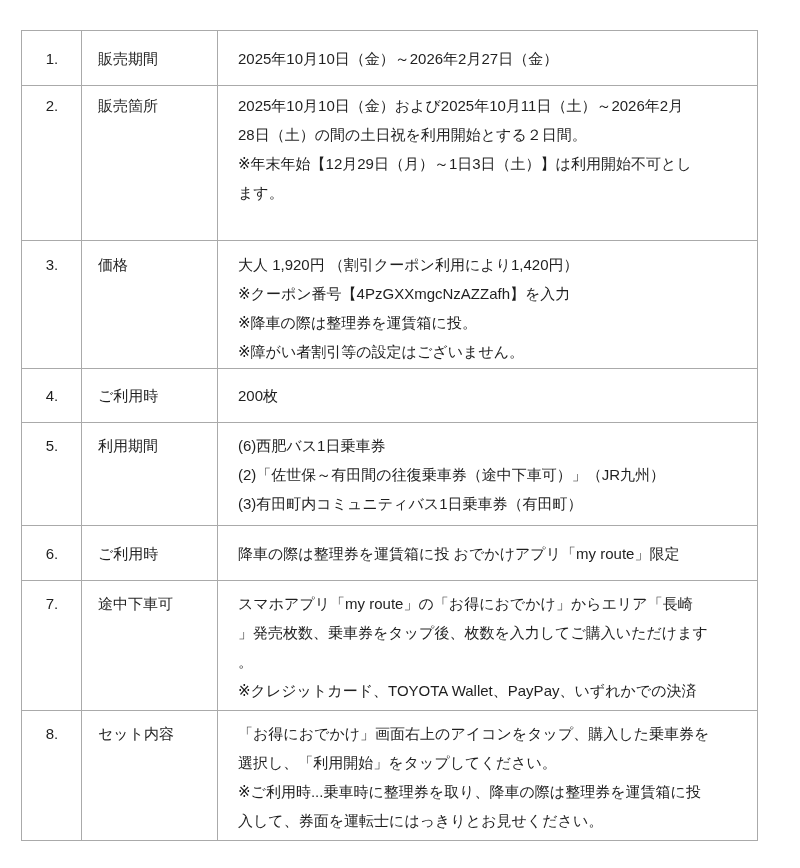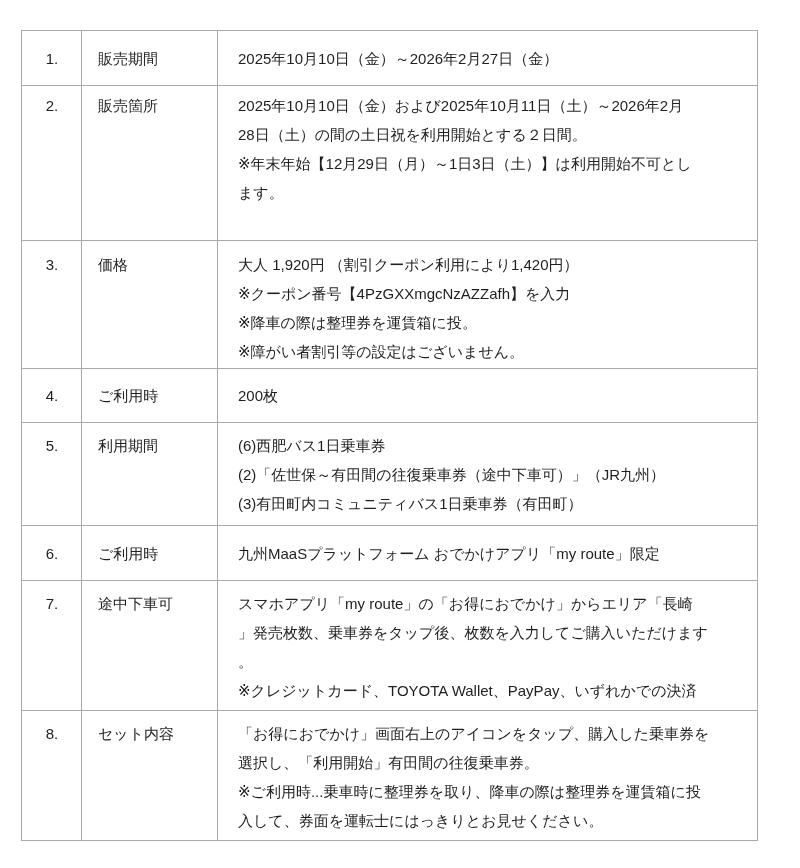--- a/index.html
+++ b/index.html
@@ -93,32 +93,32 @@
     <tr class="r5">
       <td class="c-num">5.</td>
       <td class="c-label">利用期間</td>
       <td class="c-content">(6)西肥バス1日乗車券
 (2)「佐世保～有田間の往復乗車券（途中下車可）」（JR九州）
 (3)有田町内コミュニティバス1日乗車券（有田町）</td>
     </tr>
     <tr class="r6">
       <td class="c-num">6.</td>
       <td class="c-label">ご利用時</td>
-      <td class="c-content">九州MaaSプラットフォーム おでかけアプリ「my route」限定</td>
+      <td class="c-content">降車の際は整理券を運賃箱に投 おでかけアプリ「my route」限定</td>
     </tr>
     <tr class="r7">
       <td class="c-num">7.</td>
       <td class="c-label">途中下車可</td>
       <td class="c-content">スマホアプリ「my route」の「お得におでかけ」からエリア「長崎
 」発売枚数、乗車券をタップ後、枚数を入力してご購入いただけます
 。
 ※クレジットカード、TOYOTA Wallet、PayPay、いずれかでの決済</td>
     </tr>
     <tr class="r8">
       <td class="c-num">8.</td>
       <td class="c-label">セット内容</td>
       <td class="c-content">「お得におでかけ」画面右上のアイコンをタップ、購入した乗車券を
-選択し、「利用開始」有田間の往復乗車券。
+選択し、「利用開始」をタップしてください。
 ※ご利用時...乗車時に整理券を取り、降車の際は整理券を運賃箱に投
 入して、券面を運転士にはっきりとお見せください。</td>
     </tr>
   </tbody>
 </table>
 
 </body></html>

